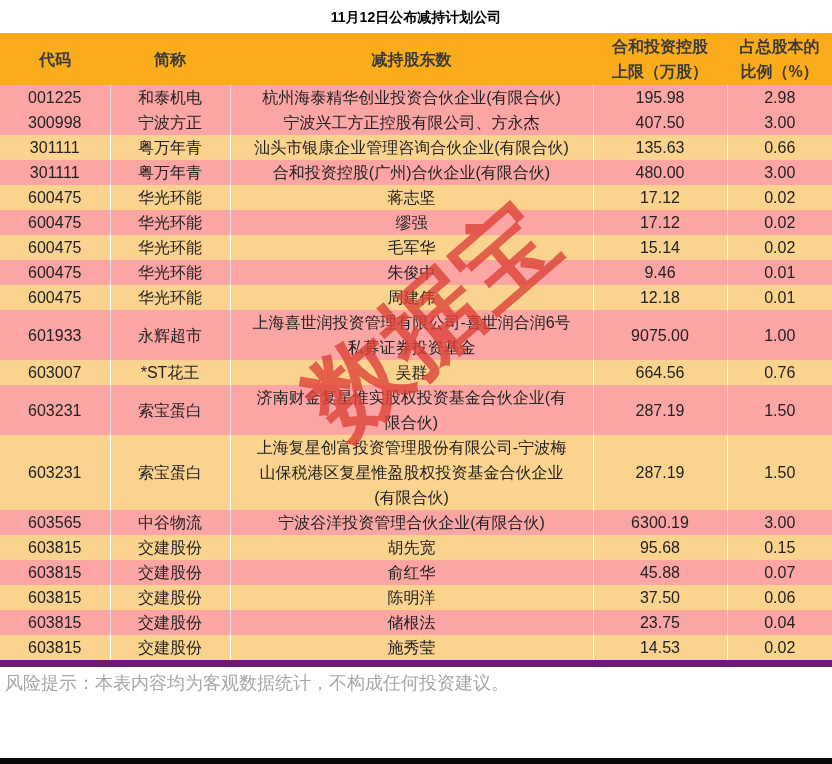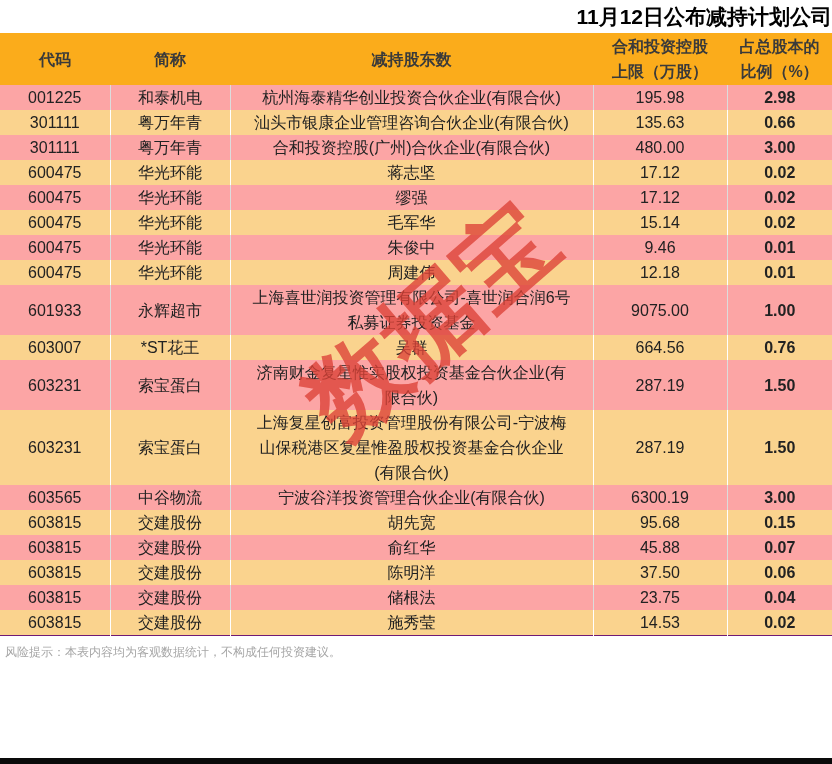--- a/index.html
+++ b/index.html
@@ -11,30 +11,30 @@
   .page {
     position: relative;
     width: 832px;
     height: 764px;
     background: #ffffff;
     overflow: hidden;
   }
   .title {
     height: 33px;
     line-height: 34px;
-    text-align: right;
-    font-size: 21px;
+    text-align: center;
+    font-size: 14px;
     font-weight: bold;
     color: #000000;
   }
   table.data-table {
     width: 832px;
     border-collapse: collapse;
     table-layout: fixed;
-    border-bottom: 1px solid #701a75;
+    border-bottom: 7px solid #701a75;
     border-radius: 23px;
   }
   thead th {
     background: var(--header-bg, #FBAC1B);
     height: 52px;
     padding: 0 2px;
     font-size: 16px;
     font-weight: bold;
     color: #3a3a3a;
     text-align: center;
@@ -49,25 +49,25 @@
     padding: 0 4px;
     font-size: 16px;
     line-height: 25px;
     color: #222222;
     text-align: center;
     vertical-align: middle;
     white-space: pre-line;
     border-right: 1px solid #dcdcdc;
     overflow: hidden;
   }
-  tbody td:last-child { border-right: none; font-weight: bold; }
+  tbody td:last-child { border-right: none; }
   tbody tr.alt td { border-right-color: #ffffff; }
   .footer {
     padding: 5px 5px 0 5px;
-    font-size: 12px;
+    font-size: 18px;
     line-height: 22px;
     color: var(--footer-text, #A6A6A6);
   }
   .bottom-bar {
     position: absolute;
     left: 0; bottom: 0;
     width: 832px;
     height: 6px;
     background: #0a0a0a;
   }
@@ -116,20 +116,27 @@
         </tr>
     </thead>
     <tbody>
         <tr>
     <td>001225</td>
     <td>和泰机电</td>
     <td>杭州海泰精华创业投资合伙企业(有限合伙)</td>
     <td>195.98</td>
     <td>2.98</td>
   </tr>
+        <tr>
+    <td>300998</td>
+    <td>宁波方正</td>
+    <td>宁波兴工方正控股有限公司、方永杰</td>
+    <td>407.50</td>
+    <td>3.00</td>
+  </tr>
         <tr class="alt">
     <td>301111</td>
     <td>粤万年青</td>
     <td>汕头市银康企业管理咨询合伙企业(有限合伙)</td>
     <td>135.63</td>
     <td>0.66</td>
   </tr>
         <tr>
     <td>301111</td>
     <td>粤万年青</td>

